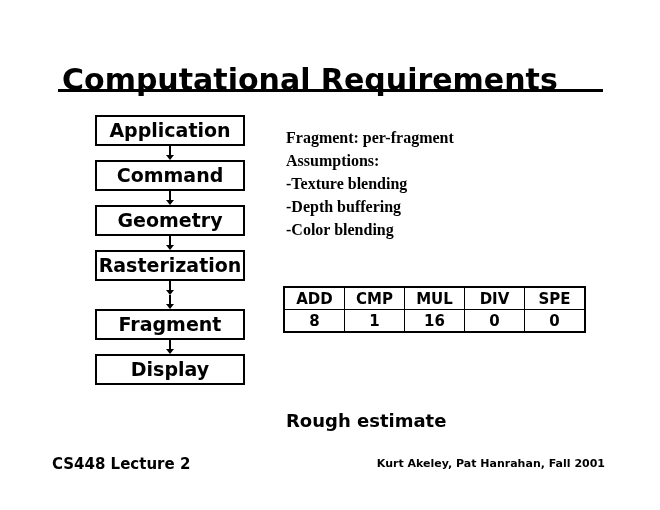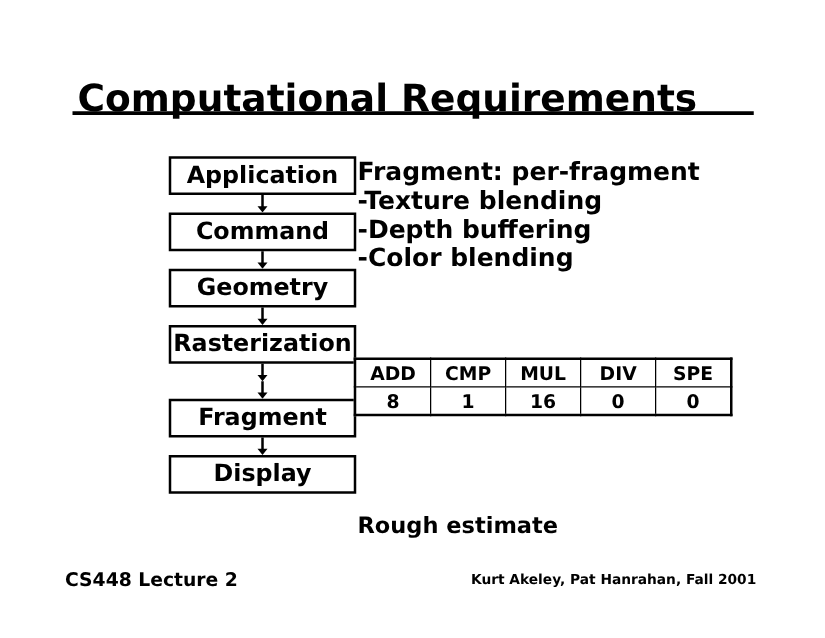--- a/index.html
+++ b/index.html
@@ -37,23 +37,22 @@
     top: 89px;
     width: 545px;
     height: 3px;
     background: #000000;
   }
 
   
   .pipeline {
     position: absolute;
     left: 95px;
-    top: 125px;
+    top: 115px;
     width: 150px;
-    margin-left: 40px;
   }
   .stage {
     position: relative;
     width: 150px;
     height: 31px;
     box-sizing: border-box;
     border: 2px solid #000000;
     background: #ffffff;
     display: flex;
     align-items: center;
@@ -86,24 +85,25 @@
     border-left: 4px solid transparent;
     border-right: 4px solid transparent;
     border-top: 5px solid #000000;
   }
 
   
   .notes {
     position: absolute;
     left: 286px;
     top: 126px;
-    font-size: 20px;
+    font-size: 16px;
     font-weight: bold;
     line-height: 23px;
     white-space: nowrap;
+    font-family: Liberation Serif, serif;
   }
   .notes div {
     height: 23px;
   }
 
   
   .op-table {
     position: absolute;
     left: 283px;
     top: 286px;
@@ -211,20 +211,21 @@
       <span class="head"></span>
     </div>
 
     <div class="stage">
       <span>Display</span>
     </div>
   </div>
 
   <div class="notes">
     <div>Fragment: per-fragment</div>
+    <div>Assumptions:</div>
     <div>-Texture blending</div>
     <div>-Depth buffering</div>
     <div>-Color blending</div>
   </div>
 
   <table class="op-table">
     <tbody>
       <tr class="header-row">
         <td>ADD</td>
         <td>CMP</td>

